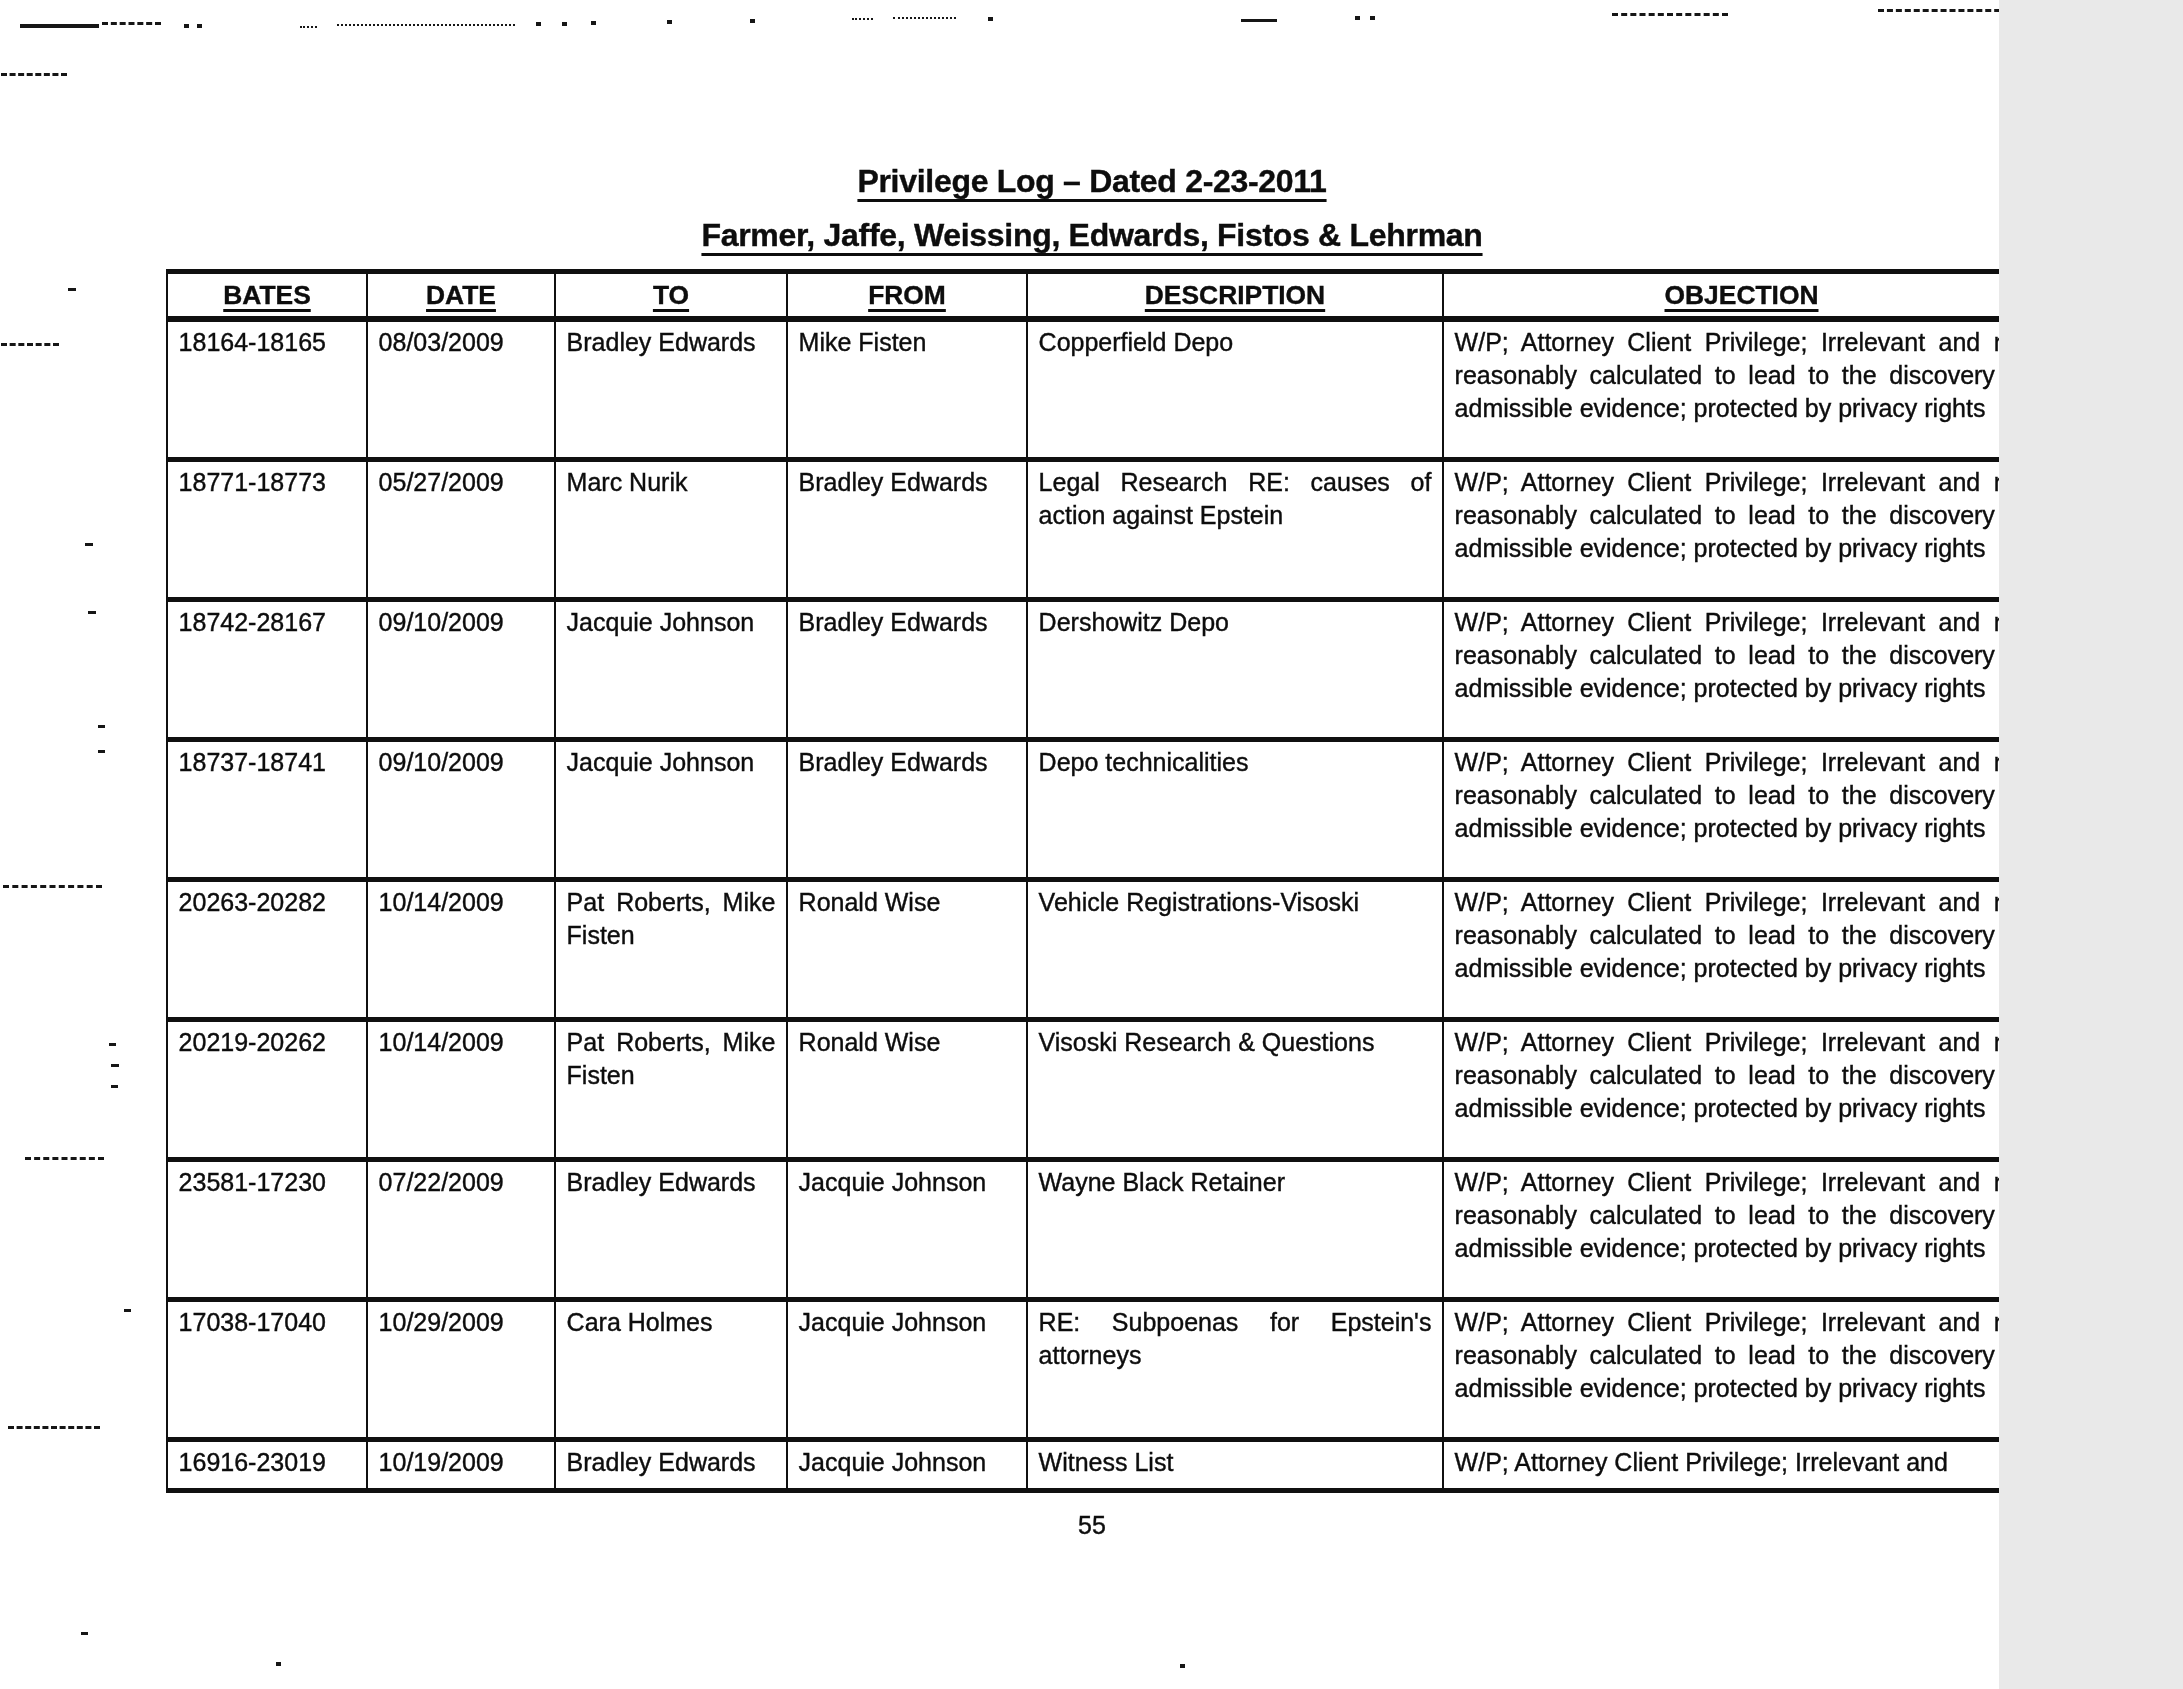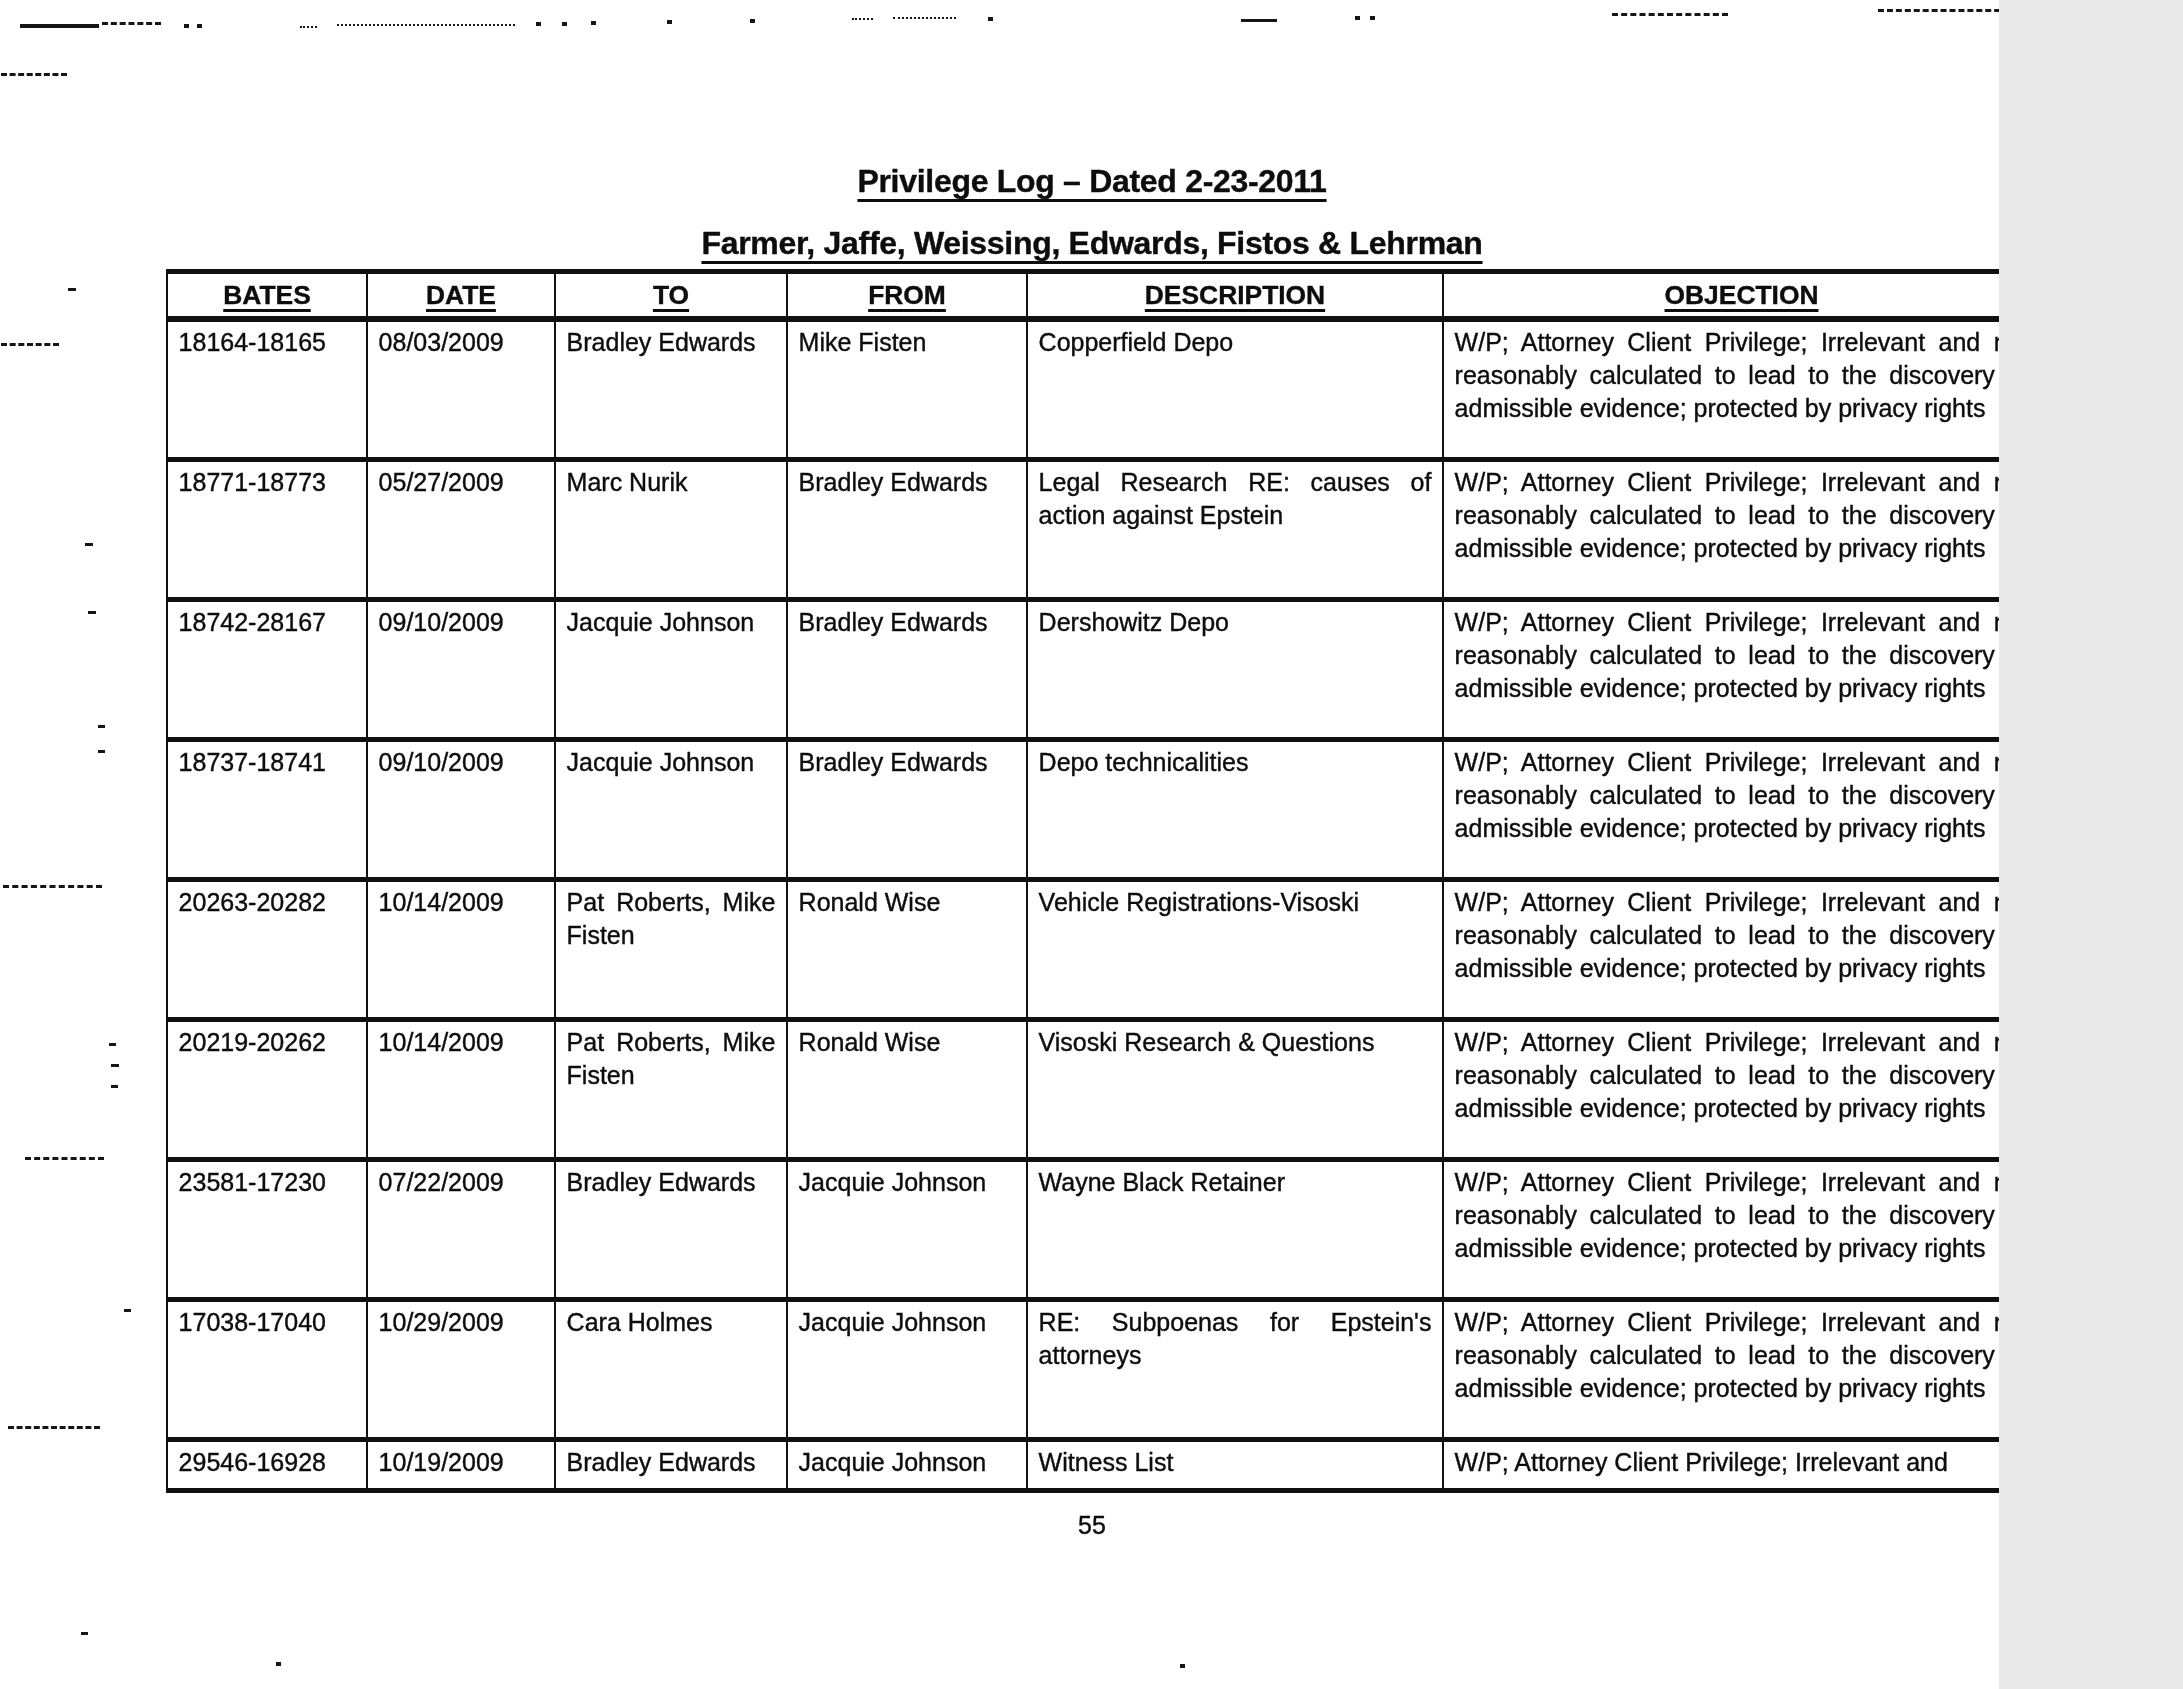--- a/index.html
+++ b/index.html
@@ -22,21 +22,21 @@
     text-align:center;
   }
   .title-line {
     font-size:32px; font-weight:bold;
     text-decoration:underline;
     text-decoration-thickness:3.3px;
     text-underline-offset:6.6px;
     letter-spacing:-0.3px;
     line-height:38px;
   }
-  .title-line + .title-line { margin-top:24px; }
+  .title-line + .title-line { margin-top:16px; }
 
   
   table.log {
     position:absolute; left:166px; top:269px; width:1874px;
     border-collapse:collapse; table-layout:fixed;
   }
   .log th, .log td {
     border-left:2.6px solid #101010;
     border-right:2.6px solid #101010;
     border-top:5.3px solid #101010;
@@ -208,21 +208,21 @@
       </tr>
       <tr class="data-row">
         <td class="nw">17038-17040</td>
         <td class="nw">10/29/2009</td>
         <td class="cell-just cell-to nw">Cara Holmes</td>
         <td class="nw">Jacquie Johnson</td>
         <td class="cell-just">RE: Subpoenas for Epstein's attorneys</td>
         <td class="cell-just">W/P; Attorney Client Privilege; Irrelevant and not reasonably calculated to lead to the discovery of admissible evidence; protected by privacy rights</td>
       </tr>
       <tr class="data-row short">
-        <td class="nw">29546-16928</td>
+        <td class="nw">16916-23019</td>
         <td class="nw">10/19/2009</td>
         <td class="cell-just cell-to nw">Bradley Edwards</td>
         <td class="nw">Jacquie Johnson</td>
         <td class="cell-just">Witness List</td>
         <td class="cell-just">W/P; Attorney Client Privilege; Irrelevant and</td>
       </tr>
     </tbody>
   </table>
 
   <div class="page-number">55</div>

